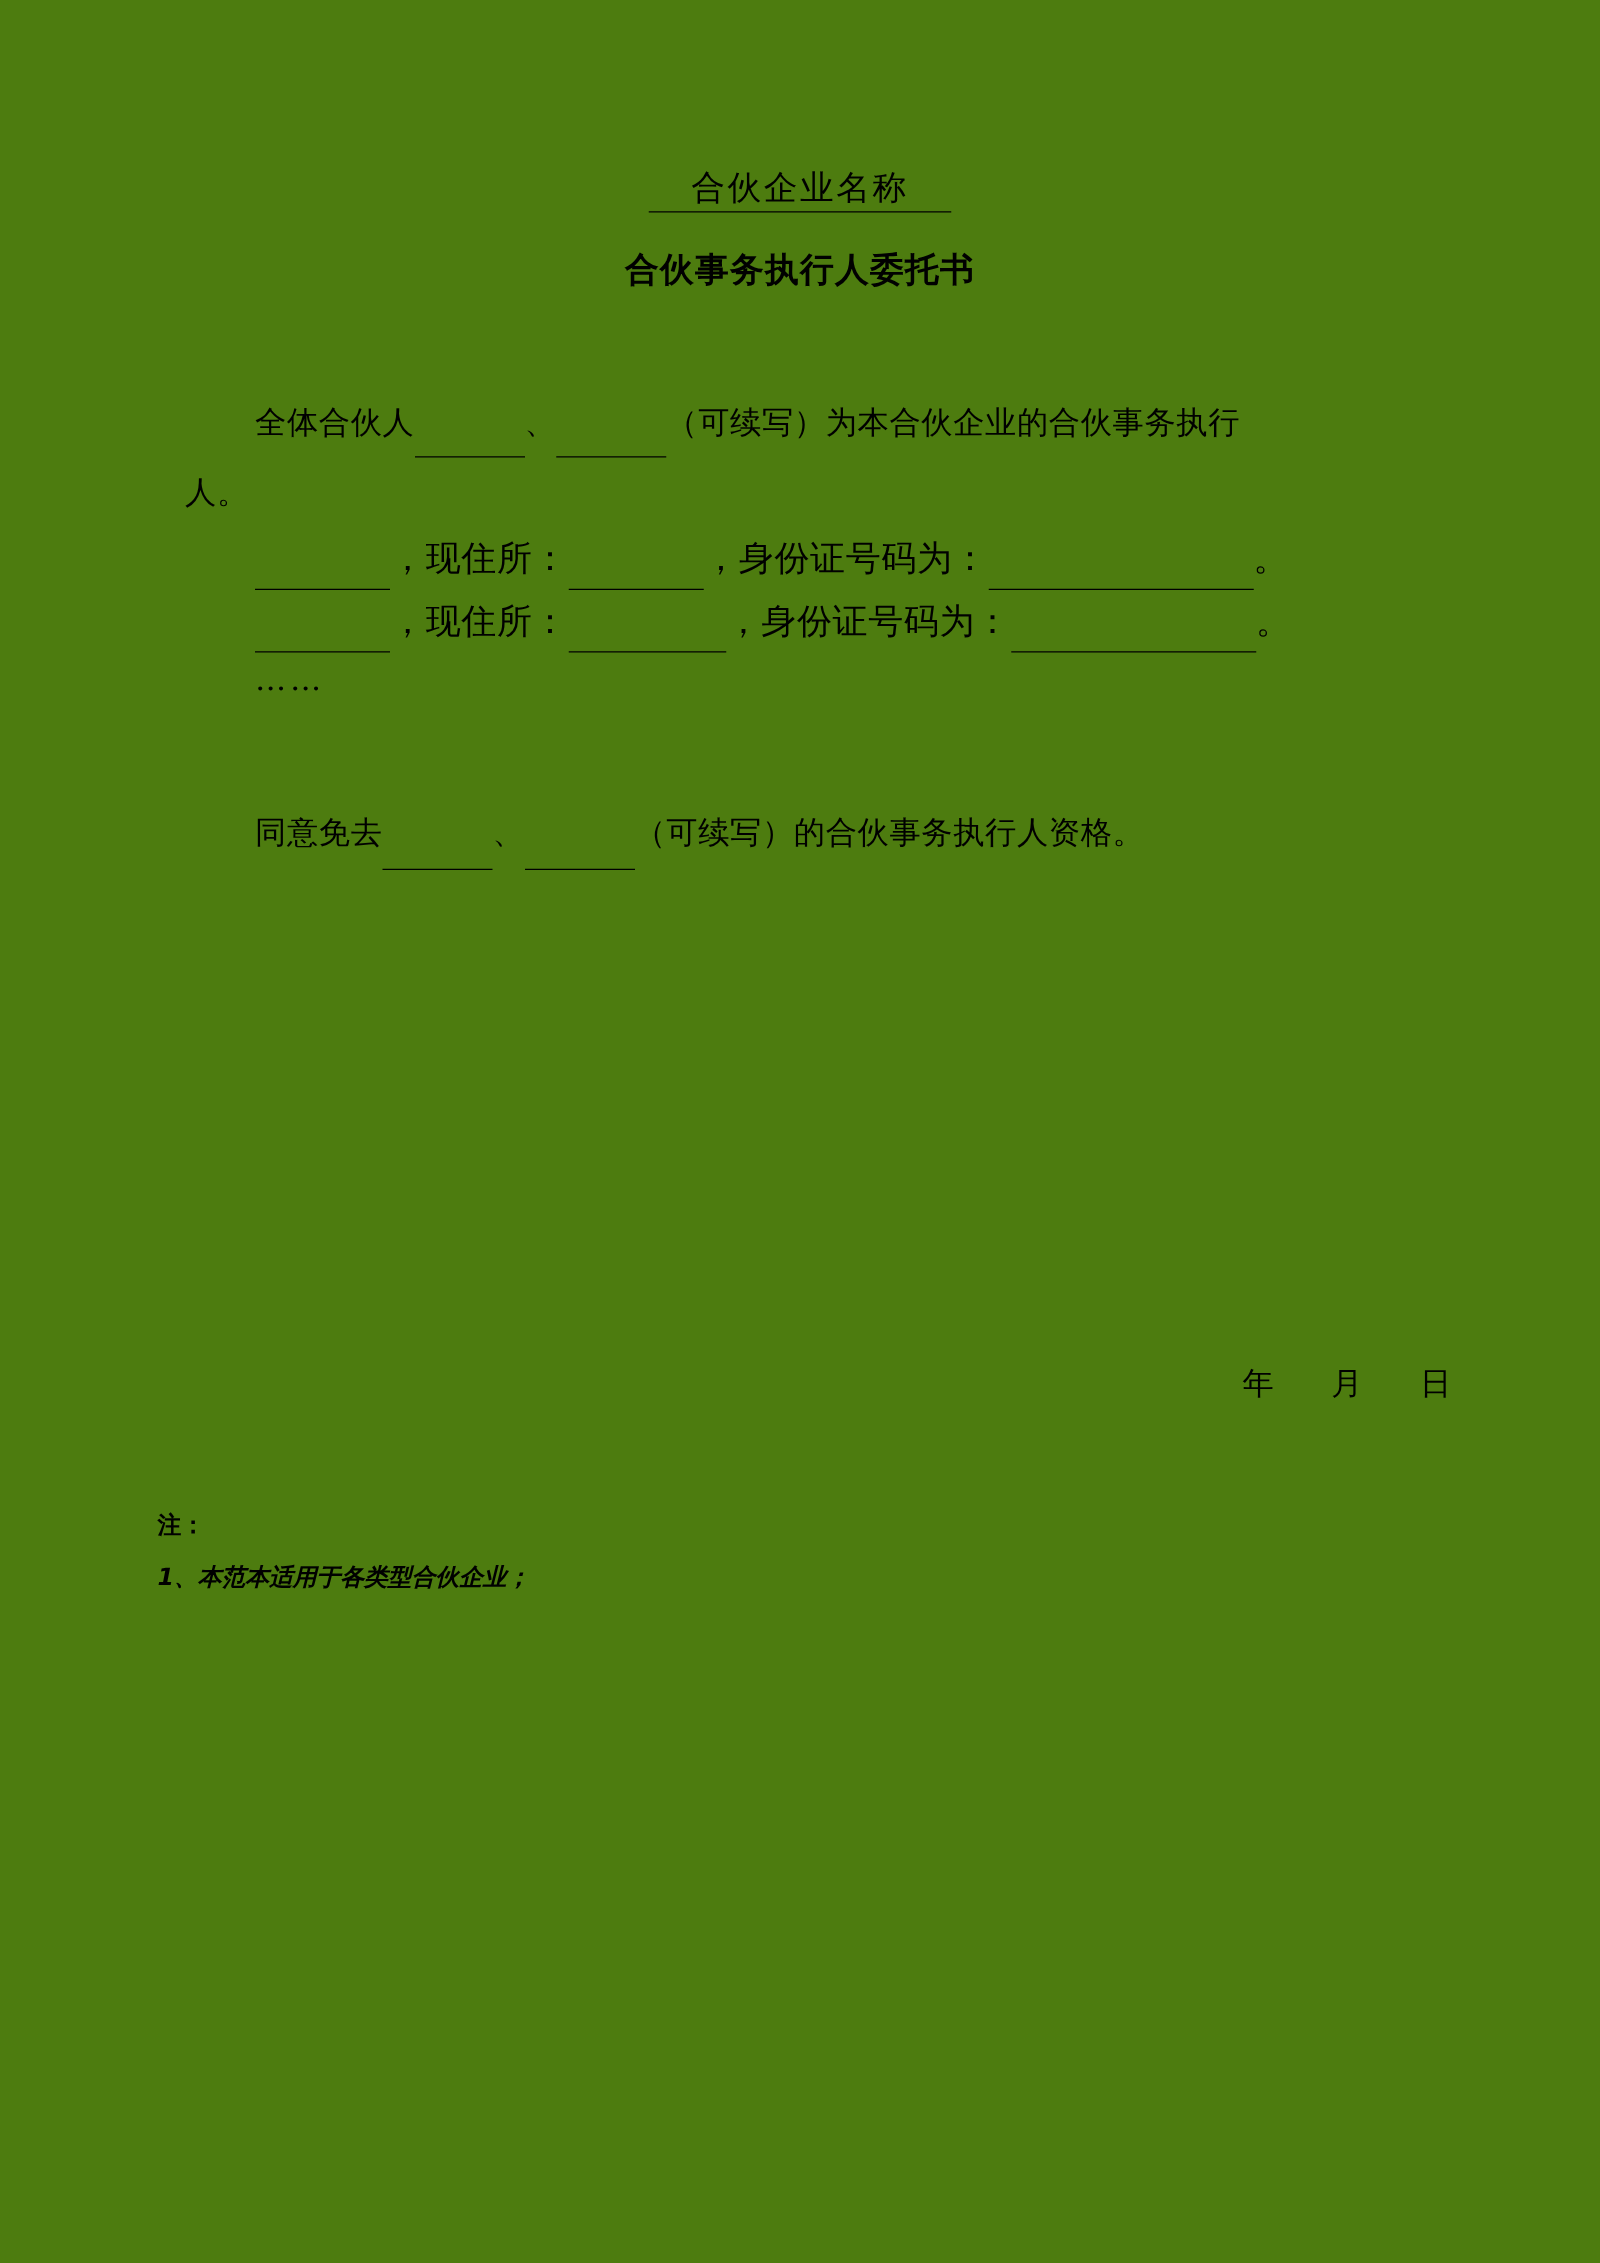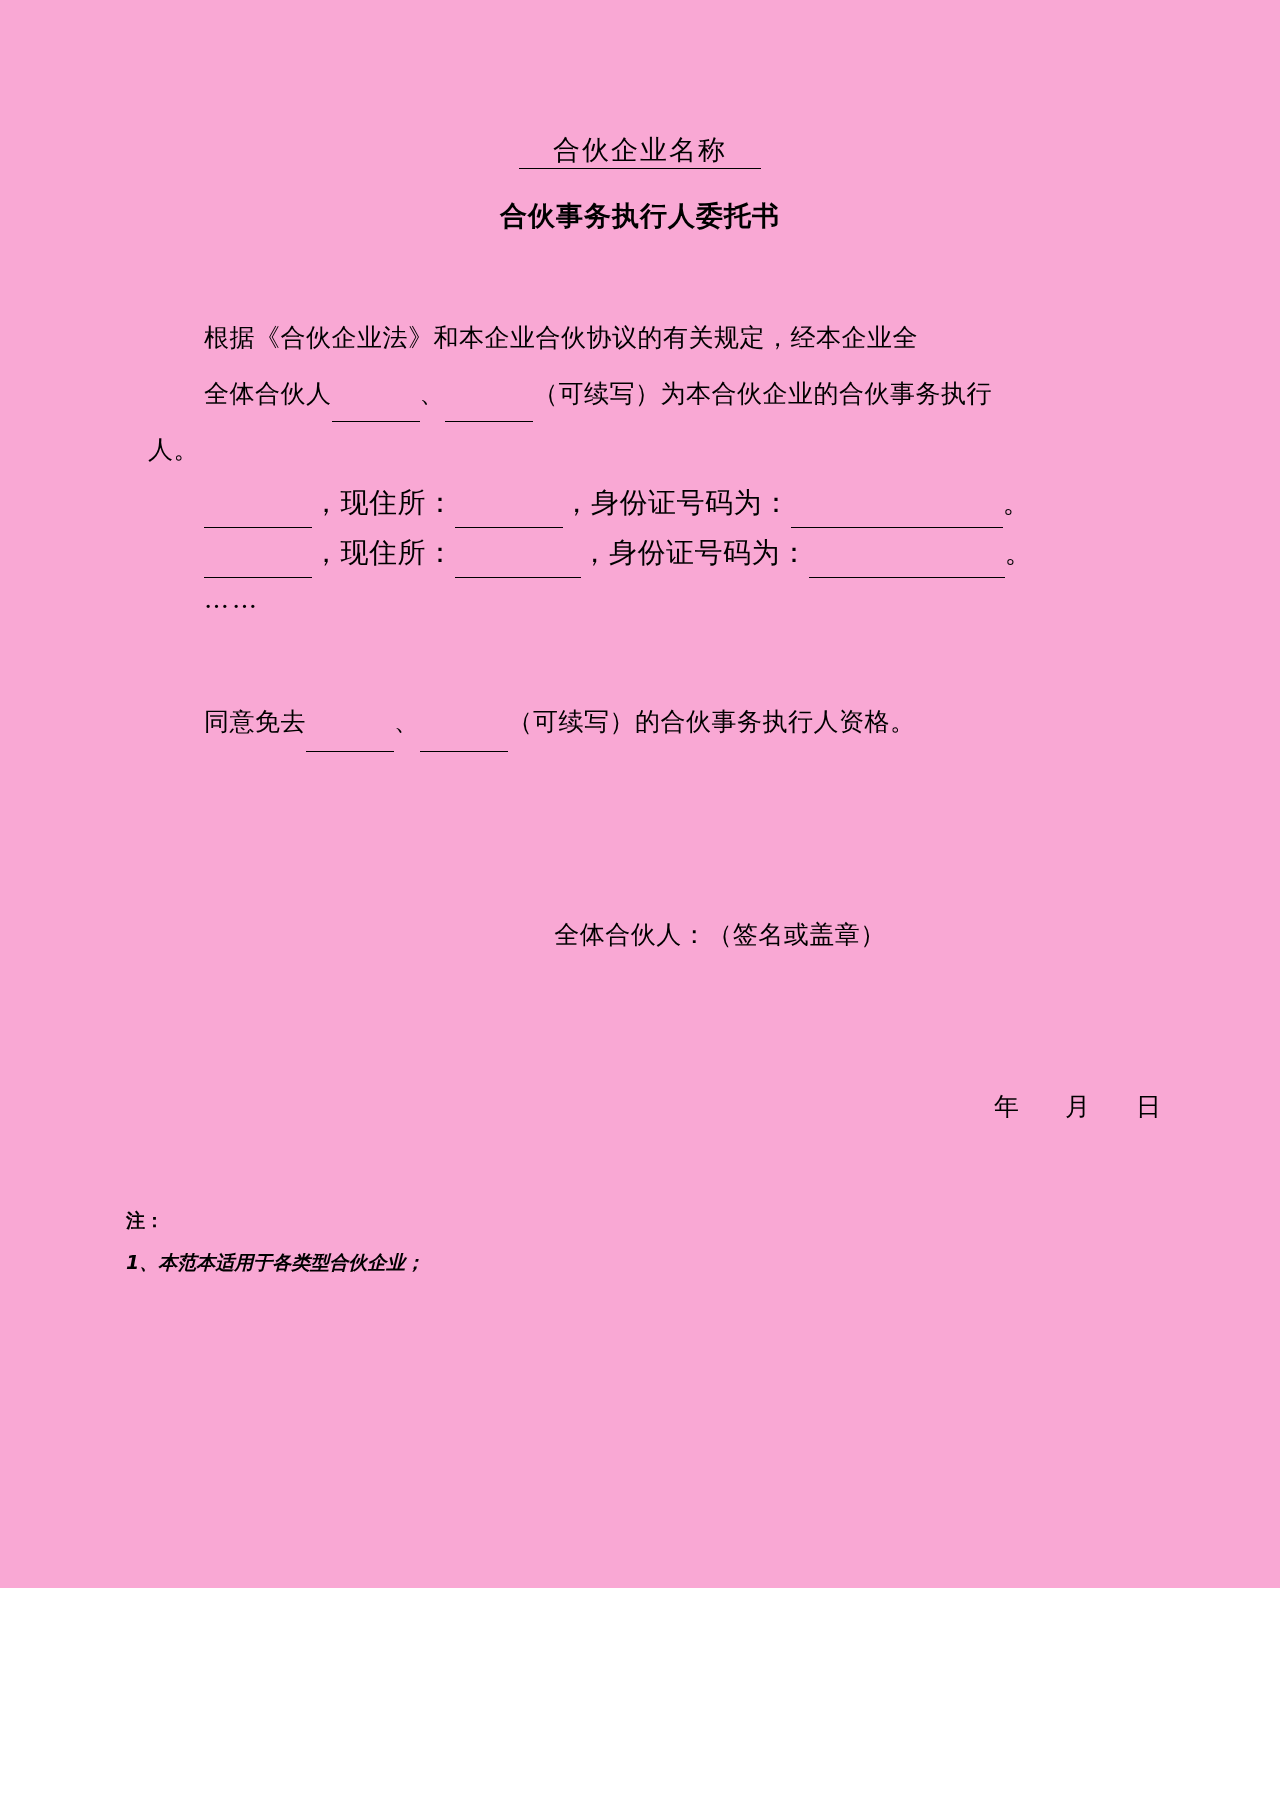--- a/index.html
+++ b/index.html
@@ -13,22 +13,22 @@
     font-family: "DejaVu Serif", "Liberation Serif", serif;
     color: #000000;
     position: relative;
     overflow: hidden;
   }
   .page {
     position: absolute;
     left: 0;
     top: 0;
     width: 1280px;
-    height: 1588px;
-    background: #f9a8d4;
+    height: 1810px;
+    background: #4d7c0f;
   }
   
   .title-company {
     position: absolute;
     left: 0;
     top: 132px;
     width: 1280px;
     text-align: center;
     font-size: 27px;
     letter-spacing: 2px;
@@ -139,21 +139,20 @@
 <div class="page">
 
   <div class="title-company">
     <span class="underlined">合伙企业名称</span>
   </div>
 
   <div class="title-doc">合伙事务执行人委托书</div>
 
   <div class="body-block">
 
-    <div class="p-indent">根据《合伙企业法》和本企业合伙协议的有关规定，经本企业全</div>
 
     <div class="p-indent">
       <span>全体合伙人</span><span class="blank b-sm"></span><span>、</span><span class="blank b-sm"></span><span>（可续写）为本合伙企业的合伙事务执行</span>
     </div>
     <div>人。</div>
 
     <div class="info-line">
       <span class="blank b-md"></span><span>，</span><span>现住所：</span><span class="blank b-md"></span><span>，</span><span>身份证号码为：</span><span class="blank b-xl"></span><span>。</span>
     </div>
 
@@ -164,21 +163,20 @@
     <div class="dots">……</div>
 
     <div class="spacer-1"></div>
 
     <div class="p-remove">
       <span>同意免去</span><span class="blank b-sm"></span><span>、</span><span class="blank b-sm"></span><span>（可续写）的合伙事务执行人资格。</span>
     </div>
 
   </div>
 
-  <div class="signature">全体合伙人：（签名或盖章）</div>
 
   <div class="date-line">
     <span>年</span><span class="date-gap"></span><span>月</span><span class="date-gap"></span><span>日</span>
   </div>
 
   <div class="notes">
     <div class="note-head">注：</div>
     <div class="note-item">1、本范本适用于各类型合伙企业；</div>
   </div>
 

